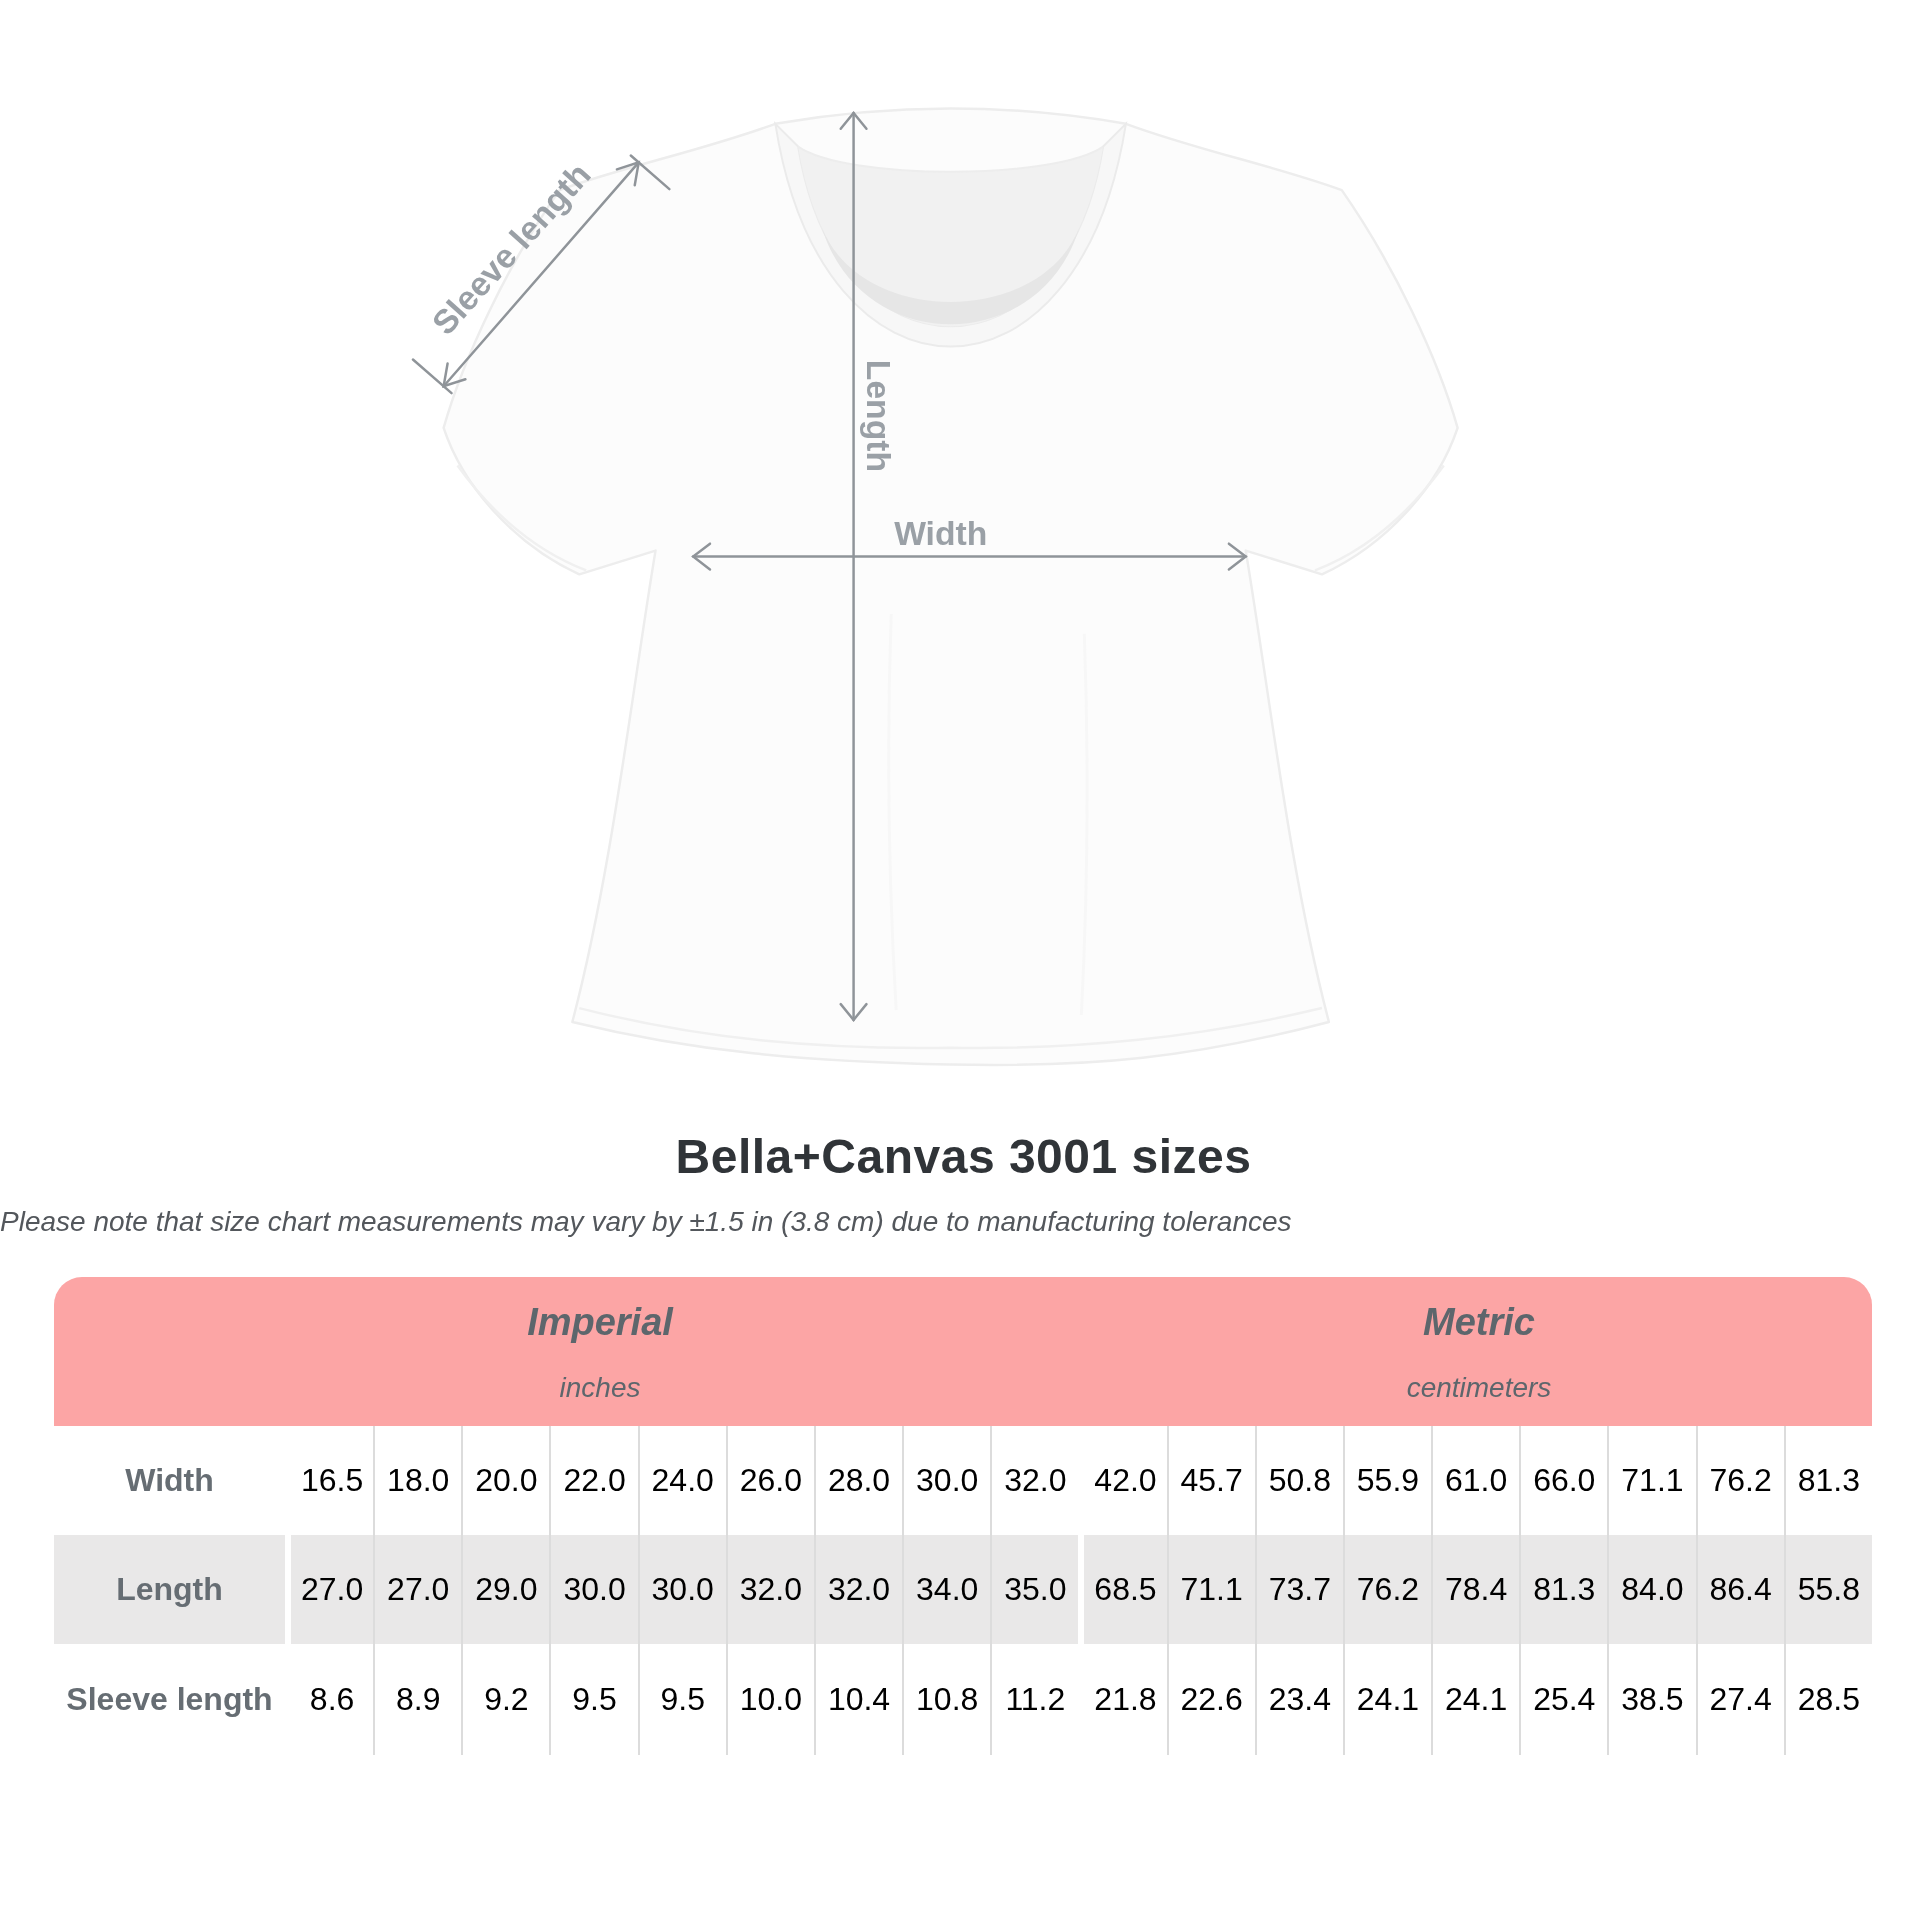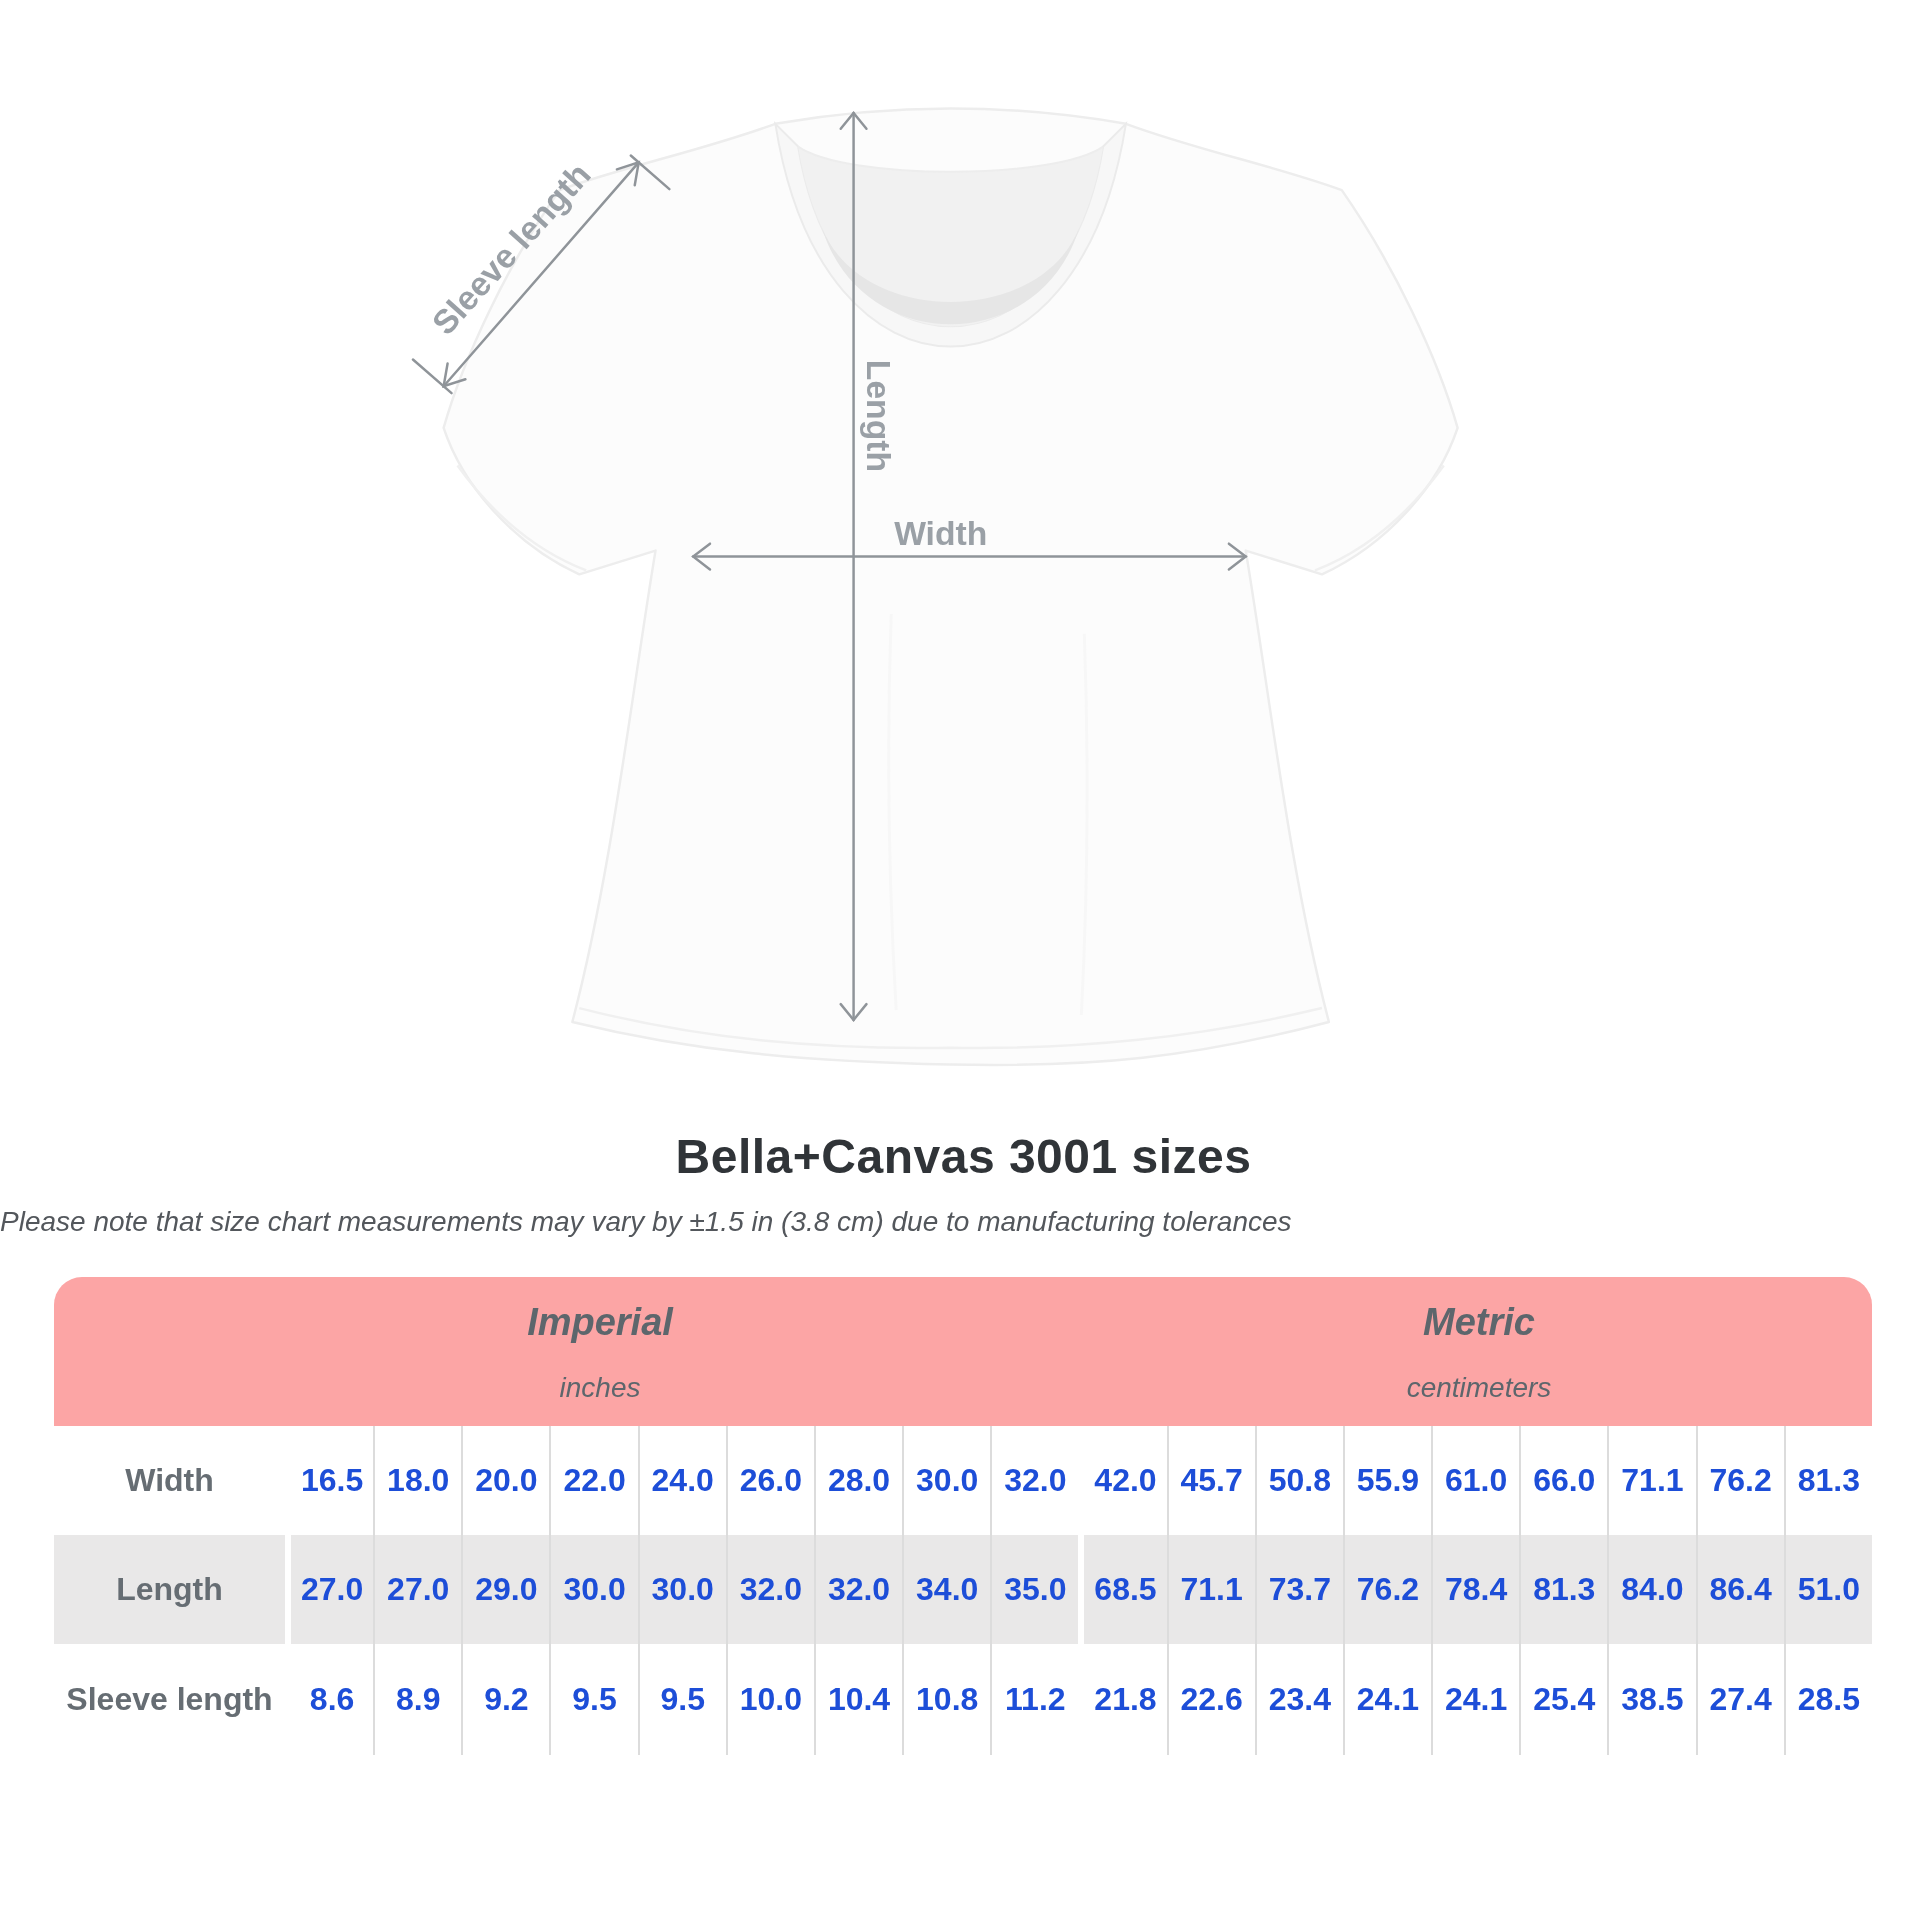--- a/index.html
+++ b/index.html
@@ -69,21 +69,21 @@
     text-align: center; vertical-align: middle;
     font-size: 32px;
     height: 109px;
     padding: 0;
   }
   tr.size-row th { height: 111px; }
   tr.data-row:last-child td { height: 111px; }
   .head-cell, .row-label {
     font-weight: 700; color: #666d73;
   }
-  .val-cell { color: #1d4ed8; font-size: 33px; font-weight: 700; }
+  .val-cell { color: #000000; font-size: 33px; font-weight: 400; }
   .sep-thin { border-left: 2px solid #dcdcdc; }
   .sep-wide { border-left: 6px solid #ffffff; }
   tr.data-row:nth-child(even) { background: #e9e8e8; }
   tr.size-row { background: #ffffff; }
 </style>
 </head>
 <body>
 
 <div id="stage">
 
@@ -226,21 +226,21 @@
             <td class="val-cell sep-thin">34.0</td>
             <td class="val-cell sep-thin">35.0</td>
             <td class="val-cell sep-wide">68.5</td>
             <td class="val-cell sep-thin">71.1</td>
             <td class="val-cell sep-thin">73.7</td>
             <td class="val-cell sep-thin">76.2</td>
             <td class="val-cell sep-thin">78.4</td>
             <td class="val-cell sep-thin">81.3</td>
             <td class="val-cell sep-thin">84.0</td>
             <td class="val-cell sep-thin">86.4</td>
-            <td class="val-cell sep-thin">51.0</td>
+            <td class="val-cell sep-thin">55.8</td>
           </tr>
           <tr class="data-row">
             <td class="row-label">Sleeve length</td>
             <td class="val-cell sep-wide">8.6</td>
             <td class="val-cell sep-thin">8.9</td>
             <td class="val-cell sep-thin">9.2</td>
             <td class="val-cell sep-thin">9.5</td>
             <td class="val-cell sep-thin">9.5</td>
             <td class="val-cell sep-thin">10.0</td>
             <td class="val-cell sep-thin">10.4</td>

